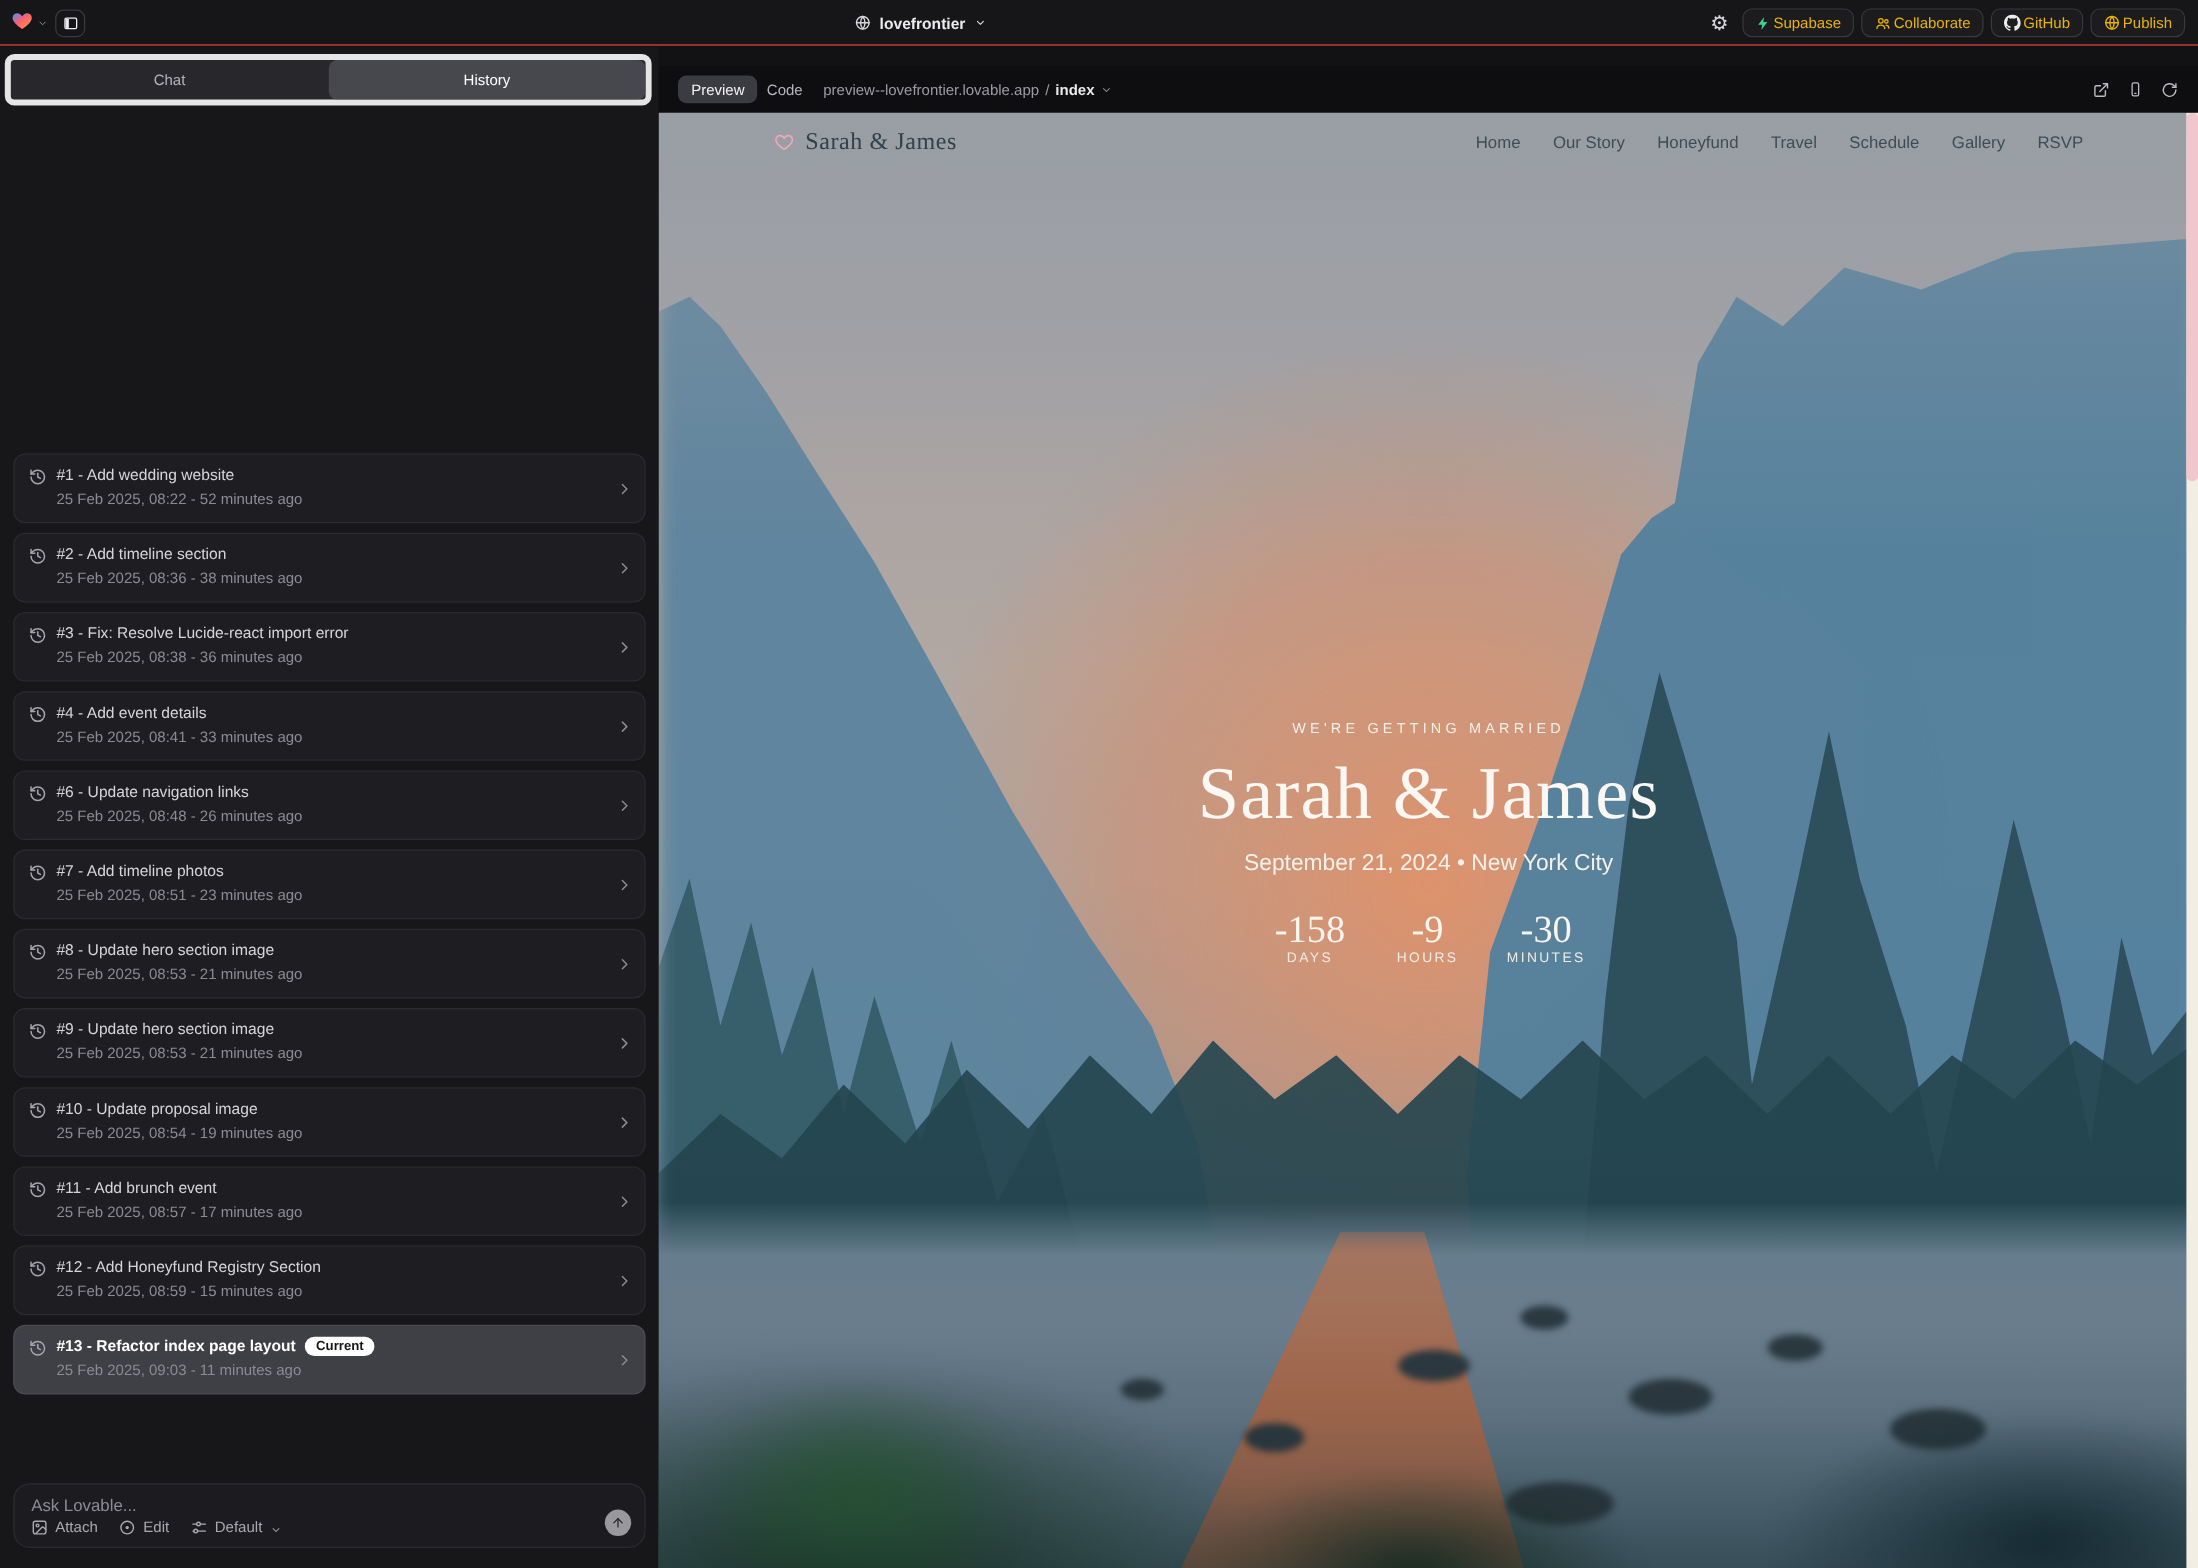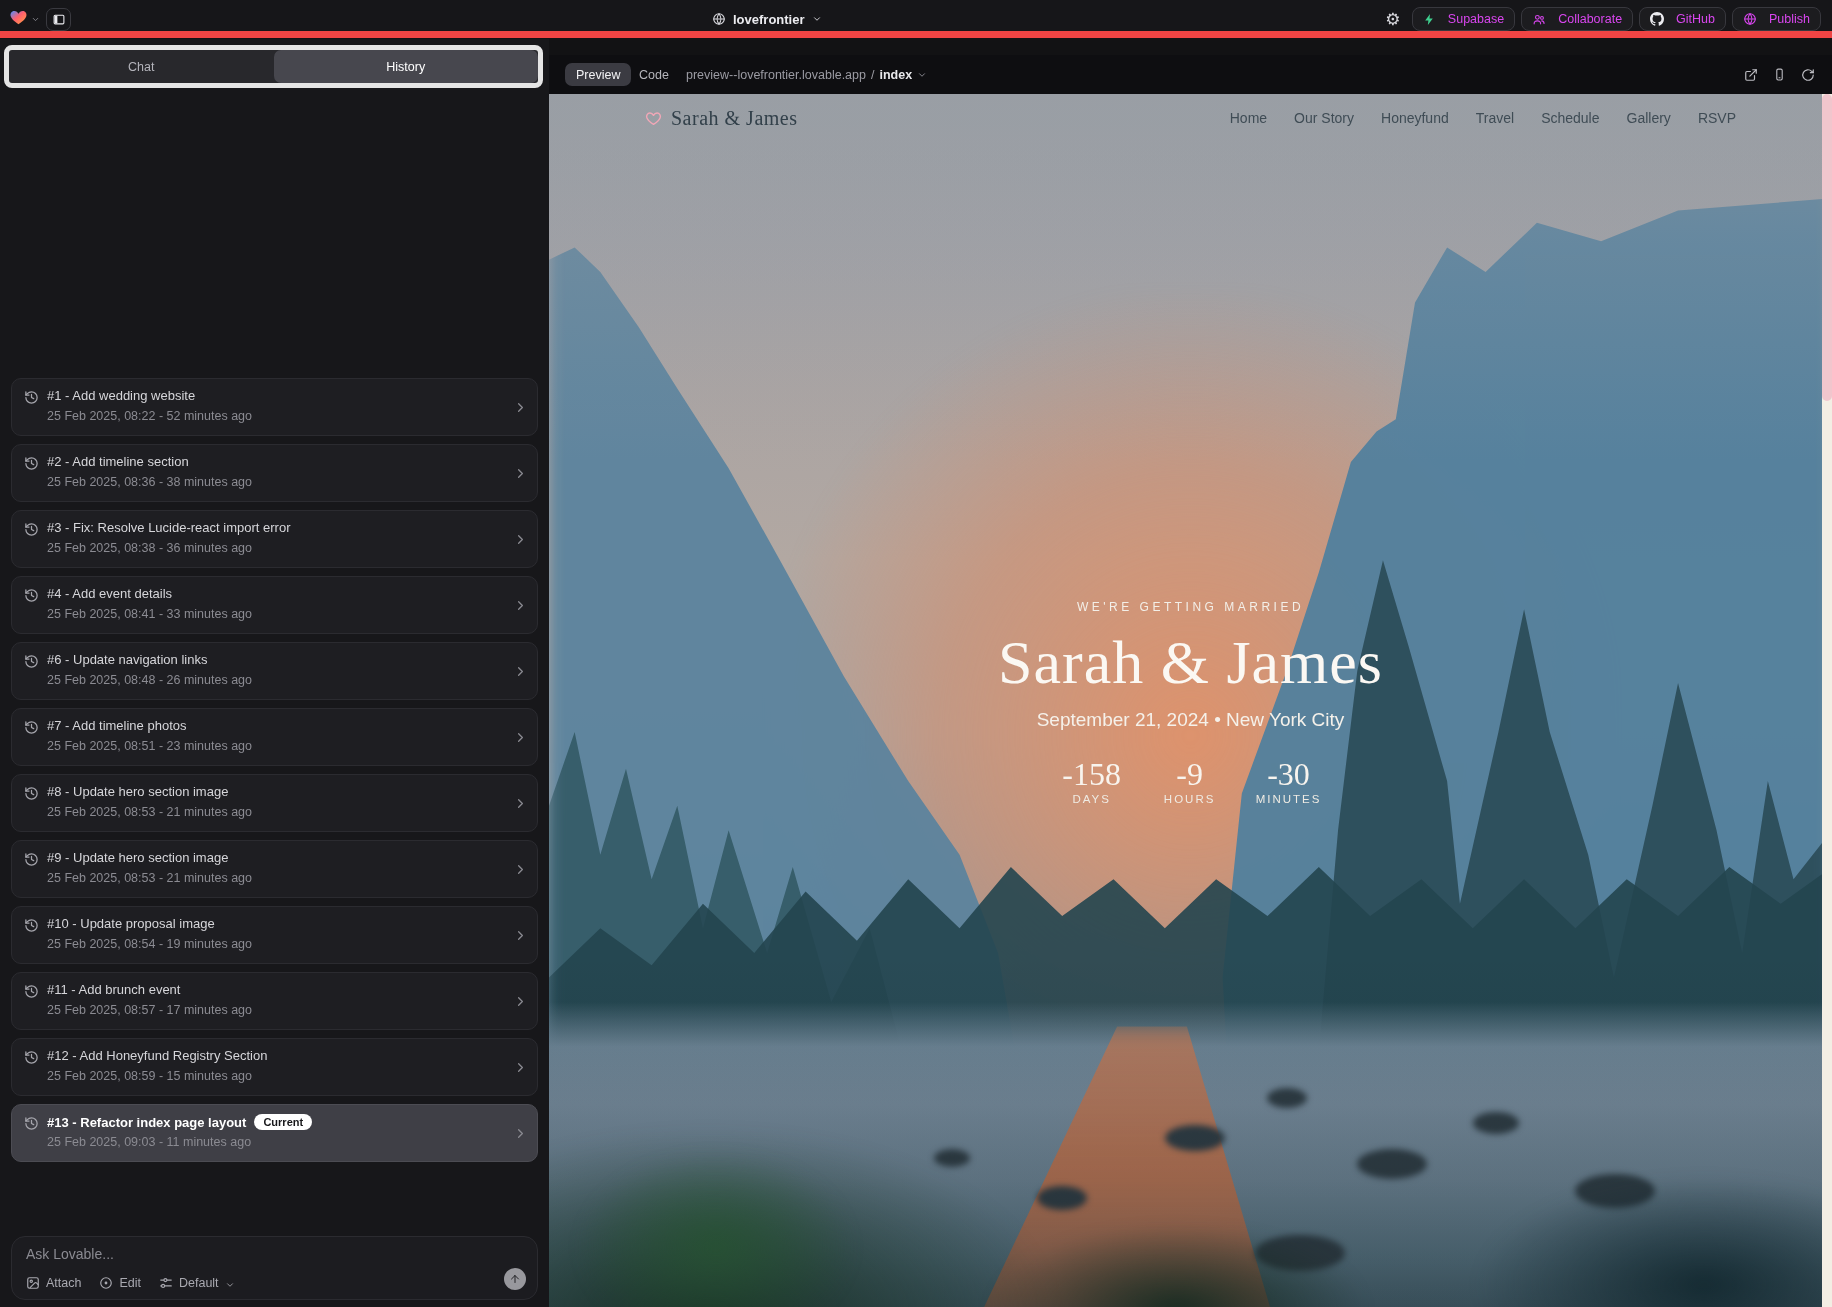--- a/index.html
+++ b/index.html
@@ -3,48 +3,48 @@
 <meta charset="utf-8">
 <style>
   * { margin:0; padding:0; box-sizing:border-box; }
   html,body { background:#0a0a0c; }
   body { font-family:"Liberation Sans", sans-serif; }
   #app { position:relative; width:1832px; height:1307px; background:#121214; overflow:hidden; }
 
   svg.ic { display:block; stroke:currentColor; fill:none; stroke-width:2; stroke-linecap:round; stroke-linejoin:round; }
 
   
-  .topbar { position:absolute; left:0; top:0; width:1832px; height:38px; background:#161619; border-bottom:7px solid #ef4444; }
+  .topbar { position:absolute; left:0; top:0; width:1832px; height:38px; background:#161619; border-bottom:1px solid #ef4444; }
   .logo-heart { position:absolute; left:9px; top:8px; }
   .logo-caret { position:absolute; left:31px; top:15px; color:#9a9aa1; }
   .toggle-btn { position:absolute; left:46px; top:8px; width:25px; height:23px; border:1px solid #3a3a40; border-radius:7px; display:flex; align-items:center; justify-content:center; color:#ececf0; background:transparent; }
   .project-cluster { position:absolute; left:712px; top:0; height:38px; display:flex; align-items:center; gap:7px; color:#ececf0; }
   .project-cluster .pname { font-size:13px; font-weight:600; }
   .project-cluster .globe { color:#d6d6db; }
   .tb-right { position:absolute; right:11px; top:7px; display:flex; align-items:center; gap:6px; }
   .icon-btn { width:26px; height:24px; display:flex; align-items:center; justify-content:center; color:#d6d6db; font-size:17px; background:transparent; border:none; }
-  .pill-btn { height:24px; display:flex; align-items:center; gap:12px; padding:0 10px; border:1px solid #38383e; border-radius:8px; background:#1c1c1f; color:#d946ef; font-size:12.5px; }
+  .pill-btn { height:24px; display:flex; align-items:center; gap:2px; padding:0 10px; border:1px solid #38383e; border-radius:8px; background:#1c1c1f; color:#eab308; font-size:12.5px; }
 
   
   .sidebar { position:absolute; left:0; top:39px; width:549px; height:1268px; background:#17171a; }
   .seg-tabs { position:absolute; left:4px; top:6px; width:539px; height:43px; background:#28282c; border:5px solid #e5e5e5; border-radius:8px; display:flex; overflow:hidden; }
   .seg { flex:1; display:flex; align-items:center; justify-content:center; font-size:12.5px; color:#b4b4bb; }
   .seg.active { background:#47474e; border-radius:7px; color:#ffffff; }
 
   .history-list { position:absolute; left:11px; top:339px; width:527px; display:flex; flex-direction:column; gap:8px; }
   .hcard { position:relative; height:58px; background:#1e1e22; border:1px solid #2b2b30; border-radius:10px; }
   .hcard.current { background:#3f3f46; border-color:#4c4c53; }
   .hicon { position:absolute; left:12px; top:11px; color:#a6a6ad; }
   .htitle { position:absolute; left:35px; top:9px; font-size:13px; color:#d6d6da; white-space:nowrap; }
   .hcard.current .htitle { color:#ffffff; font-weight:600; }
   .hmeta { position:absolute; left:35px; top:30px; font-size:12.5px; color:#8b8b92; }
   .hchev { position:absolute; right:9px; top:21px; color:#8b8b92; }
   .badge-current { display:inline-block; margin-left:8px; background:#ffffff; color:#17171a; font-size:11px; font-weight:700; padding:2px 9px; border-radius:999px; vertical-align:1px; }
 
-  .composer { position:absolute; left:11px; top:1197px; width:527px; height:64px; background:#1c1c20; border:1px solid #2b2b30; border-radius:14px; }
+  .composer { position:absolute; left:11px; top:1197px; width:527px; height:54px; background:#1c1c20; border:1px solid #2b2b30; border-radius:14px; }
   .composer-input { position:absolute; left:14px; top:9px; width:420px; background:transparent; border:none; outline:none; font-size:14px; color:#e8e8ea; font-family:"Liberation Sans", sans-serif; }
   .composer-input::placeholder { color:#8b8b92; }
   .composer-row { position:absolute; left:14px; bottom:9px; display:flex; align-items:center; gap:18px; color:#a9a9b0; font-size:12.5px; }
   .crow-item { display:flex; align-items:flex-end; gap:6px; }
   .send-btn { position:absolute; right:11px; bottom:9px; width:22px; height:22px; border-radius:50%; background:#98989d; color:#222226; display:flex; align-items:center; justify-content:center; border:none; }
 
   
   .preview-panel { position:absolute; left:549px; top:39px; width:1283px; height:1268px; background:#0e0e11;margin-top:16px; }
   .ptoolbar { position:relative; height:39px; }
   .pv-pill { position:absolute; left:16px; top:8px; height:23px; display:flex; align-items:center; padding:0 11px; background:#3b3b42; border-radius:7px; color:#f2f2f4; font-size:12.5px; }

